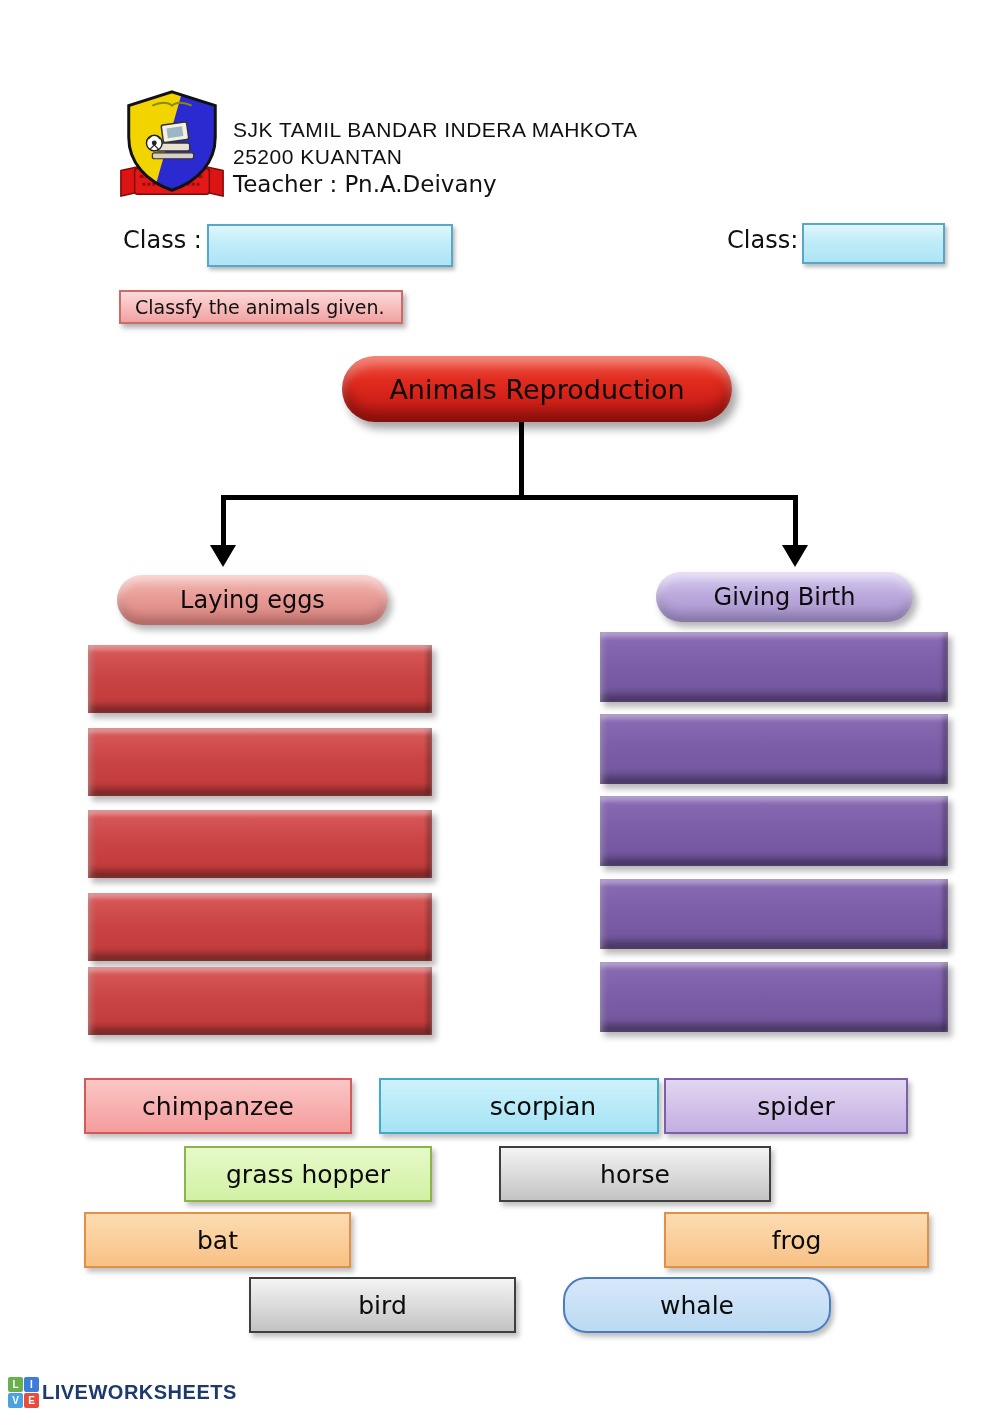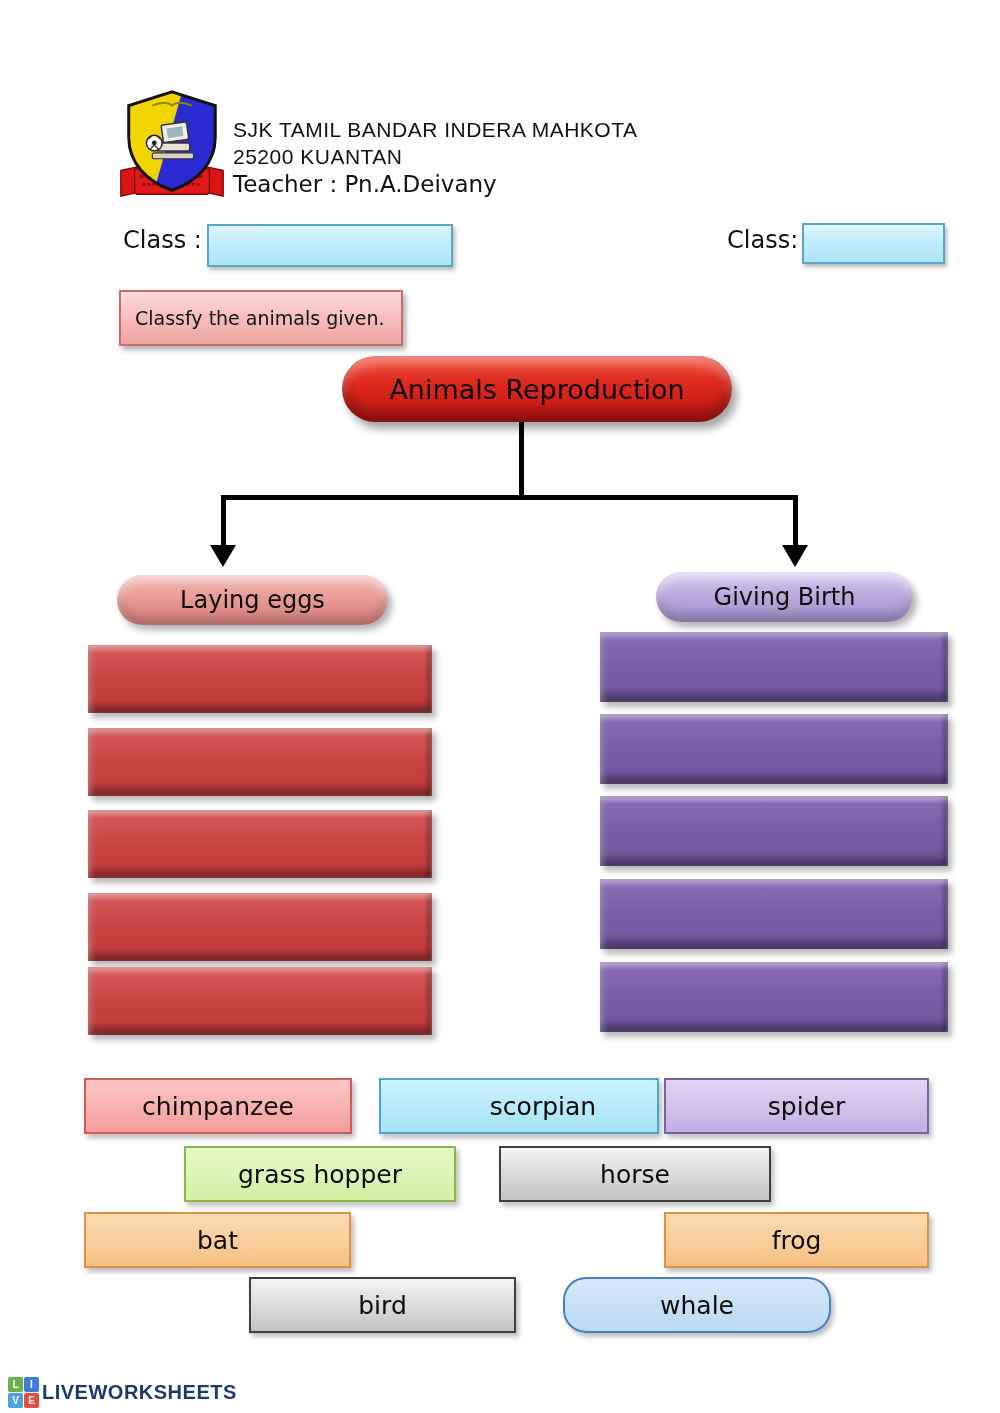--- a/index.html
+++ b/index.html
@@ -16,21 +16,21 @@
   
   .field-label { position:absolute; font-size:24px; color:#111; }
   .name-label { left:123px; top:226px; }
   .class-label { left:727px; top:226px; }
   .input-box { position:absolute; background:linear-gradient(180deg,#dff6fc 0%,#c0ecf9 45%,#aee4f4 100%);
     border:2px solid #58a7c8; box-shadow:2px 3px 4px rgba(0,0,0,0.28); font-size:22px; padding:0 8px; color:#111; outline:none; }
   .name-input { left:207px; top:224px; width:246px; height:43px; }
   .class-input { left:802px; top:223px; width:143px; height:41px; }
 
   
-  .instruction { position:absolute; left:119px; top:290px; width:284px; height:56px;
+  .instruction { position:absolute; left:119px; top:290px; width:284px; height:34px;
     background:linear-gradient(180deg,#fcdada 0%,#f8c0c0 45%,#f0a2a2 100%);
     border:2px solid #cc6b6b; box-shadow:3px 4px 5px rgba(0,0,0,0.3);
     display:flex; align-items:center; padding-left:14px; font-size:19px; color:#111; }
 
   
   .title-pill { position:absolute; left:342px; top:356px; width:390px; height:66px; border-radius:33px;
     background:linear-gradient(180deg,#f05a48 0%,#e02a1e 38%,#c21611 100%);
     box-shadow:inset 0 9px 10px rgba(255,255,255,0.28), inset 0 -11px 14px rgba(0,0,0,0.32), 5px 7px 9px rgba(0,0,0,0.35);
     display:flex; align-items:center; justify-content:center; font-size:27px; color:#0b0b0b; }
   .line { position:absolute; background:#000; }
@@ -129,22 +129,22 @@
   <div class="slot red" style="top:967px;"></div>
 
   <div class="slot purple" style="top:632px;"></div>
   <div class="slot purple" style="top:714px;"></div>
   <div class="slot purple" style="top:796px;"></div>
   <div class="slot purple" style="top:879px;"></div>
   <div class="slot purple" style="top:962px;"></div>
 
   <div class="word-box" style="left: 84px; top: 1078px; width: 268px; background: linear-gradient(rgb(251, 198, 198) 0%, rgb(245, 156, 156) 100%); border-color: rgb(207, 91, 91);">chimpanzee</div>
   <div class="word-box" style="left: 379px; top: 1078px; width: 280px; background: linear-gradient(rgb(205, 242, 252) 0%, rgb(165, 227, 244) 100%); border-color: rgb(69, 168, 200); padding-left: 48px;">scorpian</div>
-  <div class="word-box" style="left: 664px; top: 1078px; width: 265px; background: linear-gradient(rgb(226, 214, 241) 0%, rgb(195, 174, 226) 100%); border-color: rgb(125, 95, 168); padding-left: 20px;">spider</div>
-  <div class="word-box" style="left: 184px; top: 1146px; width: 272px; background: linear-gradient(rgb(230, 249, 200) 0%, rgb(210, 241, 164) 100%); border-color: rgb(138, 181, 74);">grass hopper</div>
+  <div class="word-box" style="left: 664px; top: 1078px; width: 244px; background: linear-gradient(rgb(226, 214, 241) 0%, rgb(195, 174, 226) 100%); border-color: rgb(125, 95, 168); padding-left: 20px;">spider</div>
+  <div class="word-box" style="left: 184px; top: 1146px; width: 248px; background: linear-gradient(rgb(230, 249, 200) 0%, rgb(210, 241, 164) 100%); border-color: rgb(138, 181, 74);">grass hopper</div>
   <div class="word-box" style="left: 84px; top: 1212px; width: 267px; background: linear-gradient(rgb(252, 220, 178) 0%, rgb(248, 193, 133) 100%); border-color: rgb(224, 145, 71);">bat</div>
   <div class="word-box" style="left: 499px; top: 1146px; width: 272px; background: linear-gradient(rgb(244, 244, 244) 0%, rgb(195, 195, 195) 100%); border-color: rgb(63, 63, 63);">horse</div>
   <div class="word-box" style="left: 664px; top: 1212px; width: 265px; background: linear-gradient(rgb(252, 220, 178) 0%, rgb(248, 193, 133) 100%); border-color: rgb(224, 145, 71);">frog</div>
   <div class="word-box" style="left: 249px; top: 1277px; width: 267px; background: linear-gradient(rgb(244, 244, 244) 0%, rgb(195, 195, 195) 100%); border-color: rgb(63, 63, 63);">bird</div>
   <div class="word-box" style="left: 563px; top: 1277px; width: 268px; background: linear-gradient(rgb(216, 231, 249) 0%, rgb(186, 218, 242) 100%); border-color: rgb(74, 126, 191); border-radius: 23px;">whale</div>
 
   <div class="brand">
     <div class="brand-grid">
       <span style="background: rgb(106, 176, 76);">L</span>
       <span style="background: rgb(59, 125, 216);">I</span>

